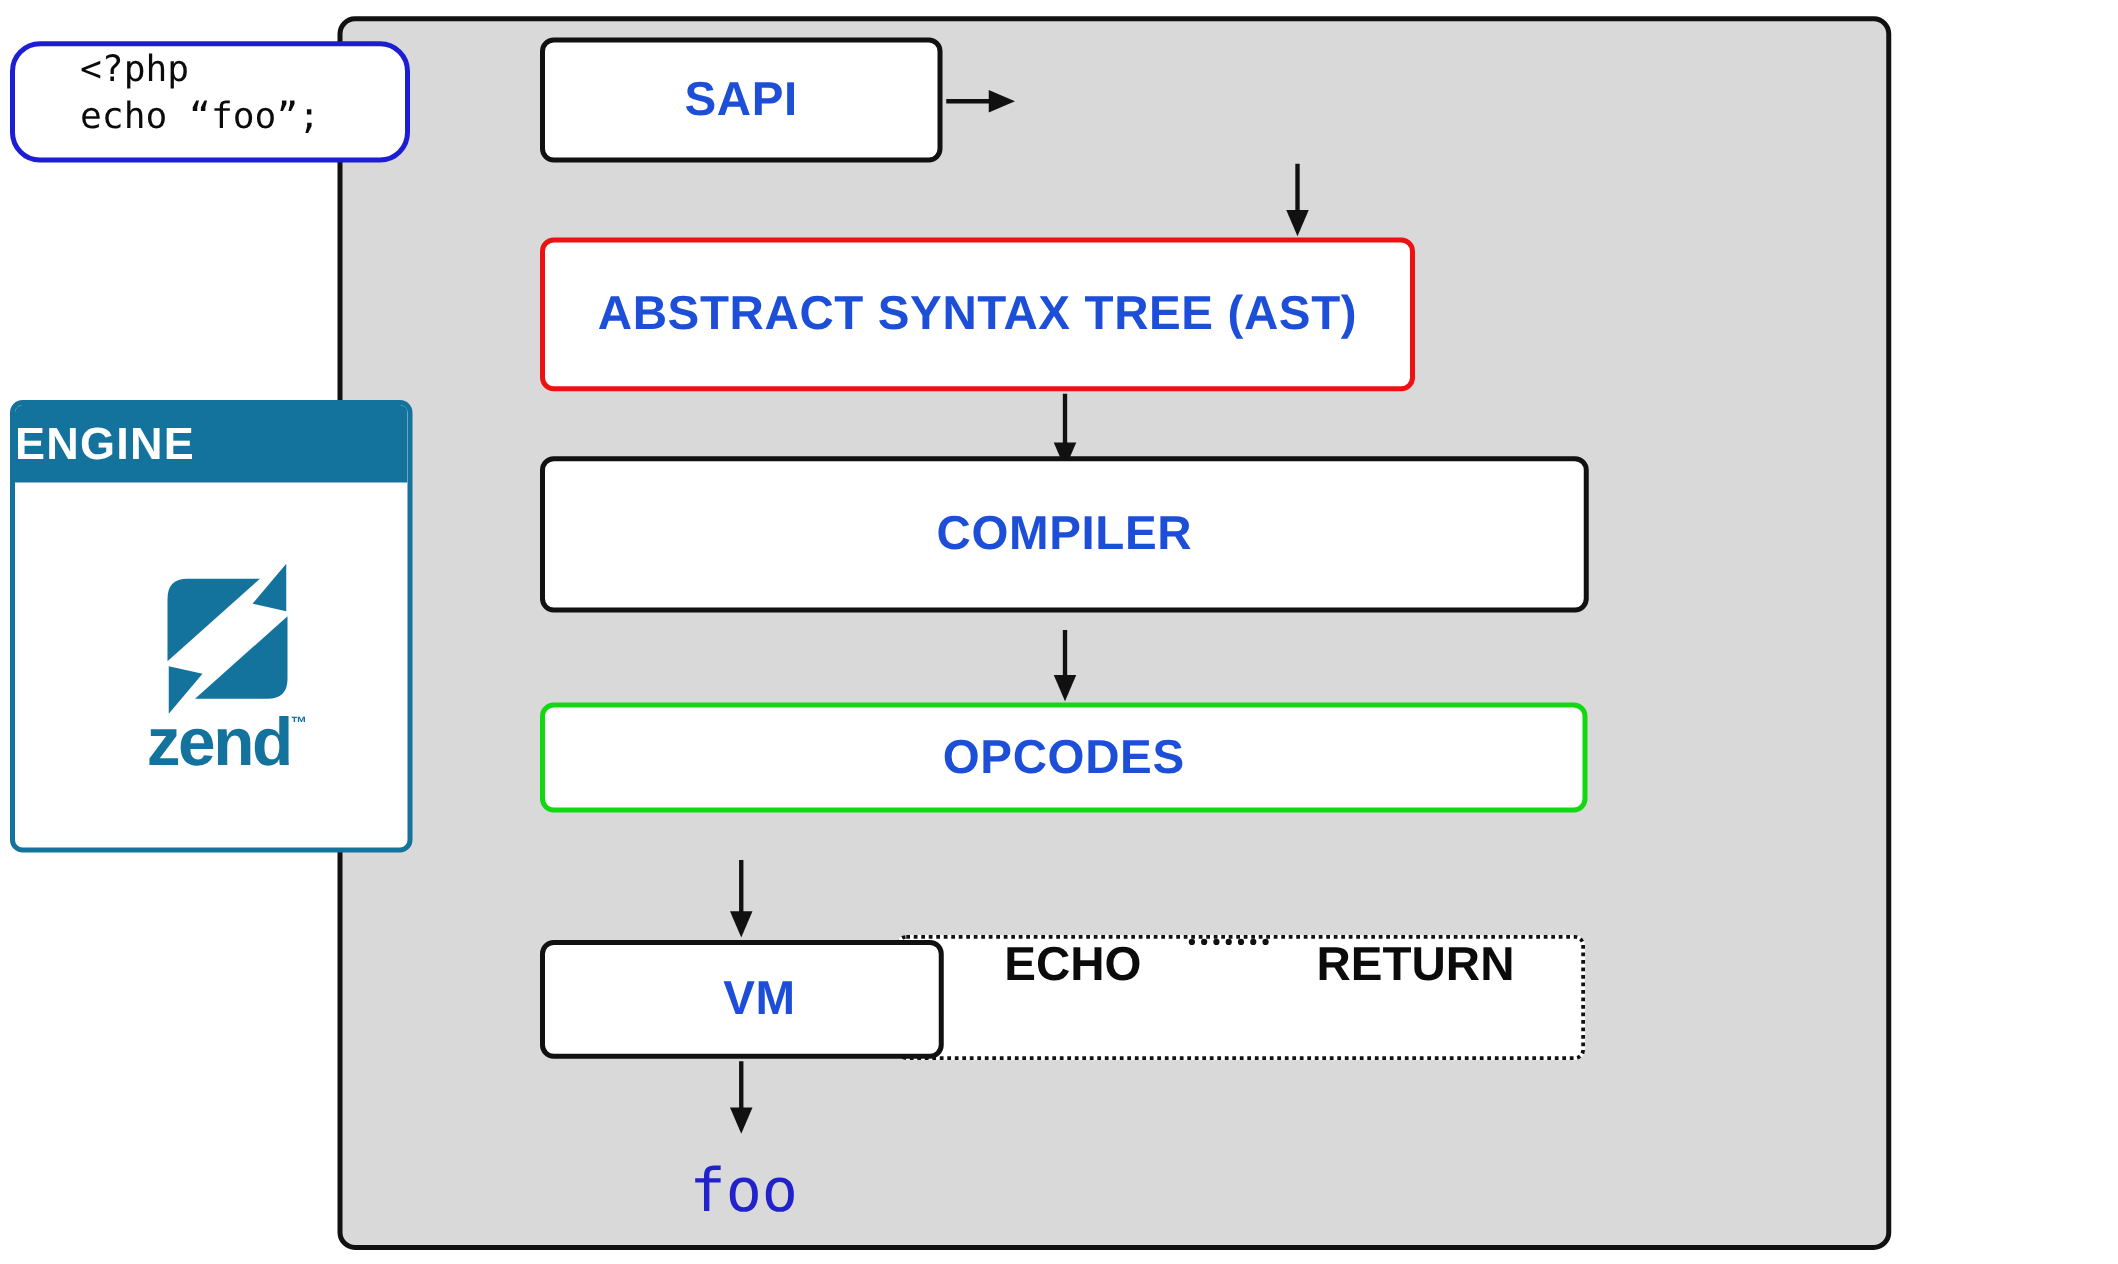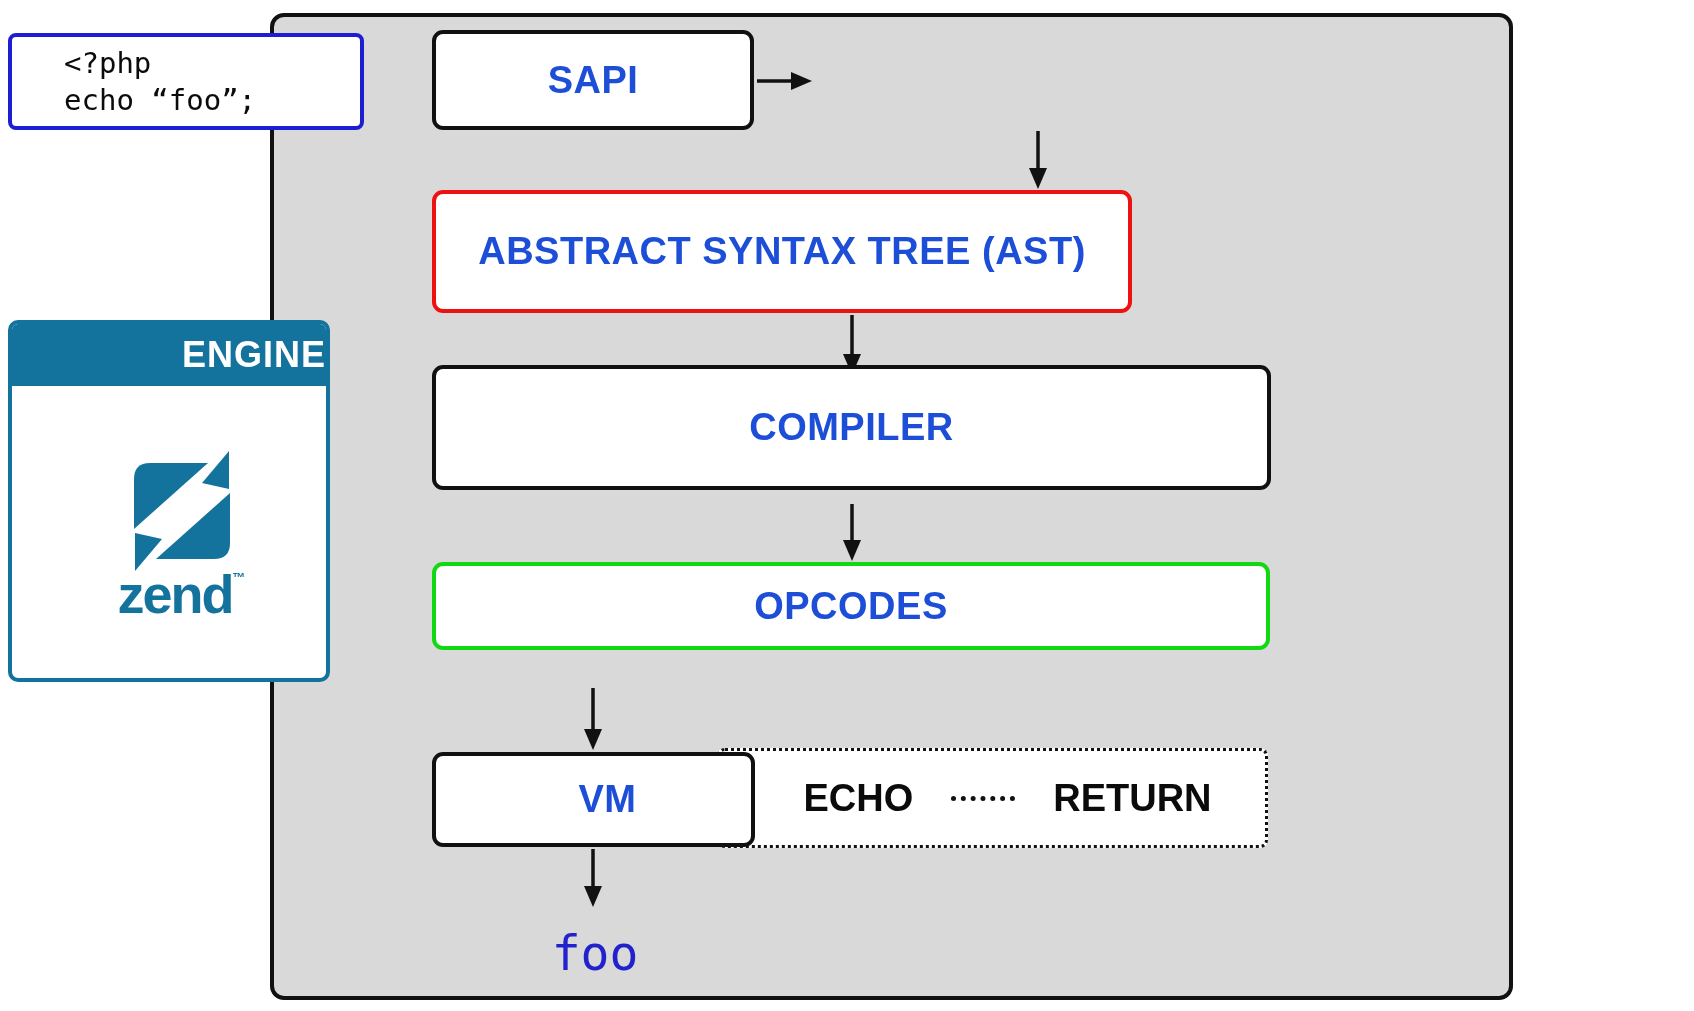--- a/index.html
+++ b/index.html
@@ -28,40 +28,40 @@
   .node-sapi{left:432px;top:30px;width:322px;height:100px;}
   .node-lexer{left:810px;top:30px;width:458px;height:99px;}
   .node-ast{left:432px;top:190px;width:700px;height:123px;border-color:var(--ast-red);}
   .node-compiler{left:432px;top:365px;width:839px;height:125px;}
   .node-opcodes{left:432px;top:562px;width:838px;height:88px;border-color:var(--opcodes-green);}
   .node-vm{left:432px;top:752px;width:323px;height:95px;z-index:4;padding-left:28px;}
 
   .dotted-box{
     position:absolute;left:717px;top:748px;width:551px;height:100px;
     background:var(--box-white);border:3px dotted var(--line-black);border-radius:8px;
-    display:flex;align-items:center;justify-content:center;gap:38px;padding-left:30px;
+    display:flex;justify-content:center;gap:38px;padding-left:30px;
     font-weight:bold;font-size:38px;color:#0b0b0b;z-index:3;
   }
   .dot-connector{width:64px;height:0;border-top:5px dotted var(--line-black);}
 
   .code-box{
-    position:absolute;left:8px;top:33px;width:356px;height:97px;
-    background:var(--box-white);border:4px solid var(--code-blue);border-radius:8px;
-    display:flex;flex-direction:column;justify-content:center;padding-left:52px;
+    position:absolute;left:8px;top:33px;width:320px;height:97px;
+    background:var(--box-white);border:4px solid var(--code-blue);border-radius:24px;
+    display:flex;flex-direction:column;justify-content:flex-start;padding-left:52px;
     font-family:"DejaVu Sans Mono",monospace;font-size:29px;line-height:37px;color:#0b0b0b;z-index:5;
   }
 
   .engine-card{
     position:absolute;left:8px;top:320px;width:322px;height:362px;
     background:var(--box-white);border:4px solid var(--engine-teal);border-radius:10px;
     overflow:hidden;z-index:5;display:flex;flex-direction:column;
   }
   .engine-header{
     height:62px;background:var(--engine-teal);color:#ffffff;
-    display:flex;align-items:center;justify-content:flex-end;
+    display:flex;align-items:center;justify-content:flex-start;
     font-weight:bold;font-size:36px;letter-spacing:1px;
   }
   .engine-body{flex:1;display:flex;flex-direction:column;align-items:center;justify-content:center;margin-left:25px;}
   .zend-logo{width:124px;height:124px;margin-top:6px;}
   .zend-wordmark{
     color:var(--engine-teal);font-weight:bold;font-size:54px;letter-spacing:-2px;
     line-height:1;margin-top:-6px;display:flex;align-items:flex-start;
   }
   .zend-tm{font-size:13px;letter-spacing:0;margin-top:4px;}
 

